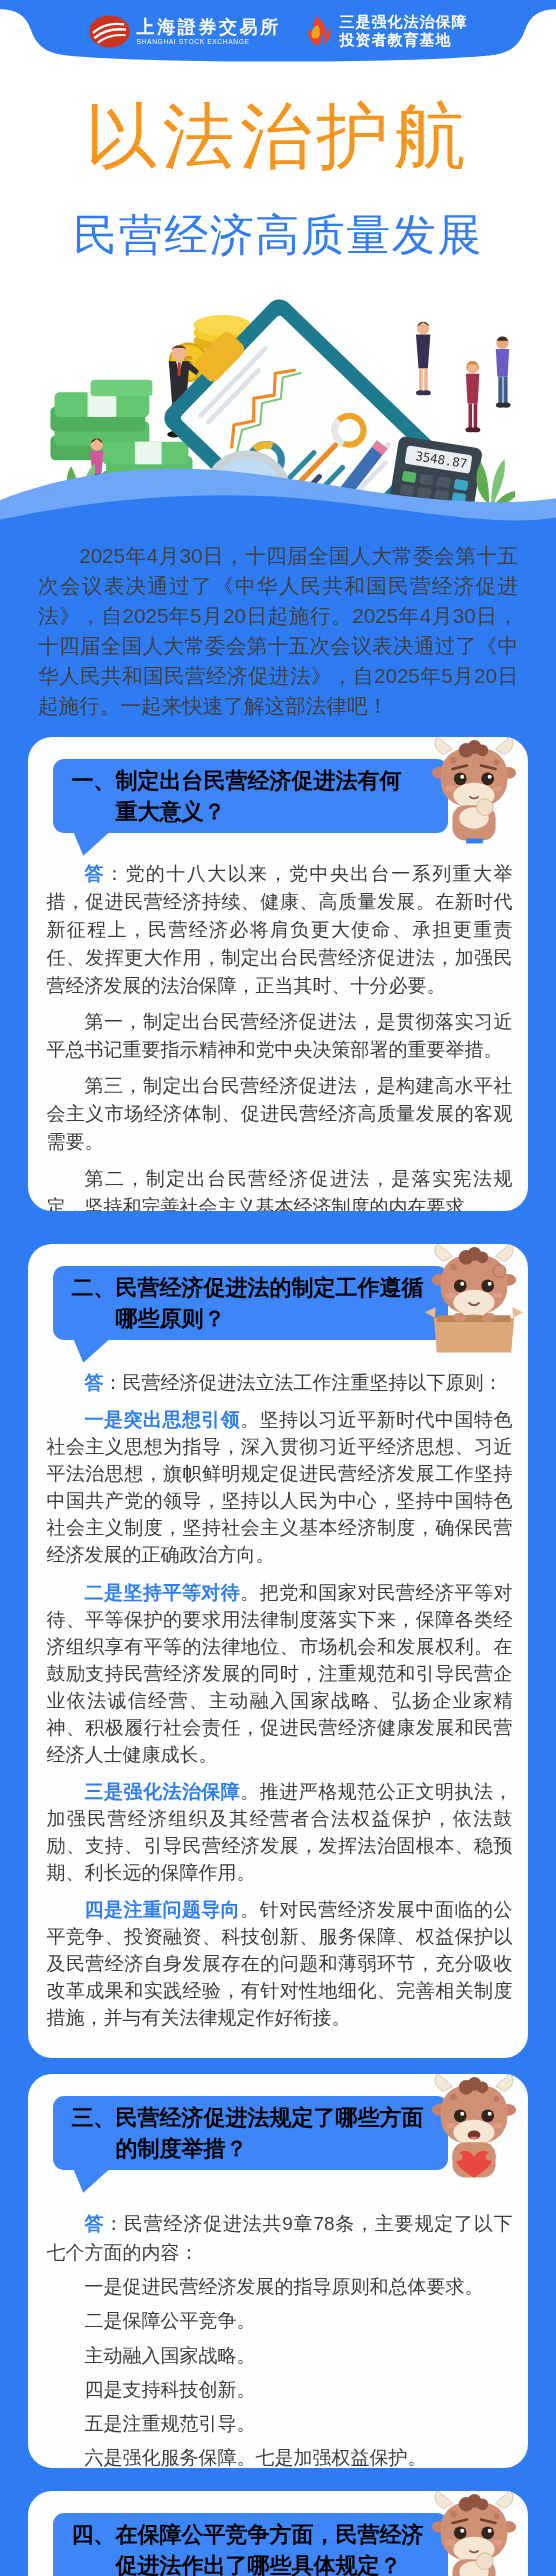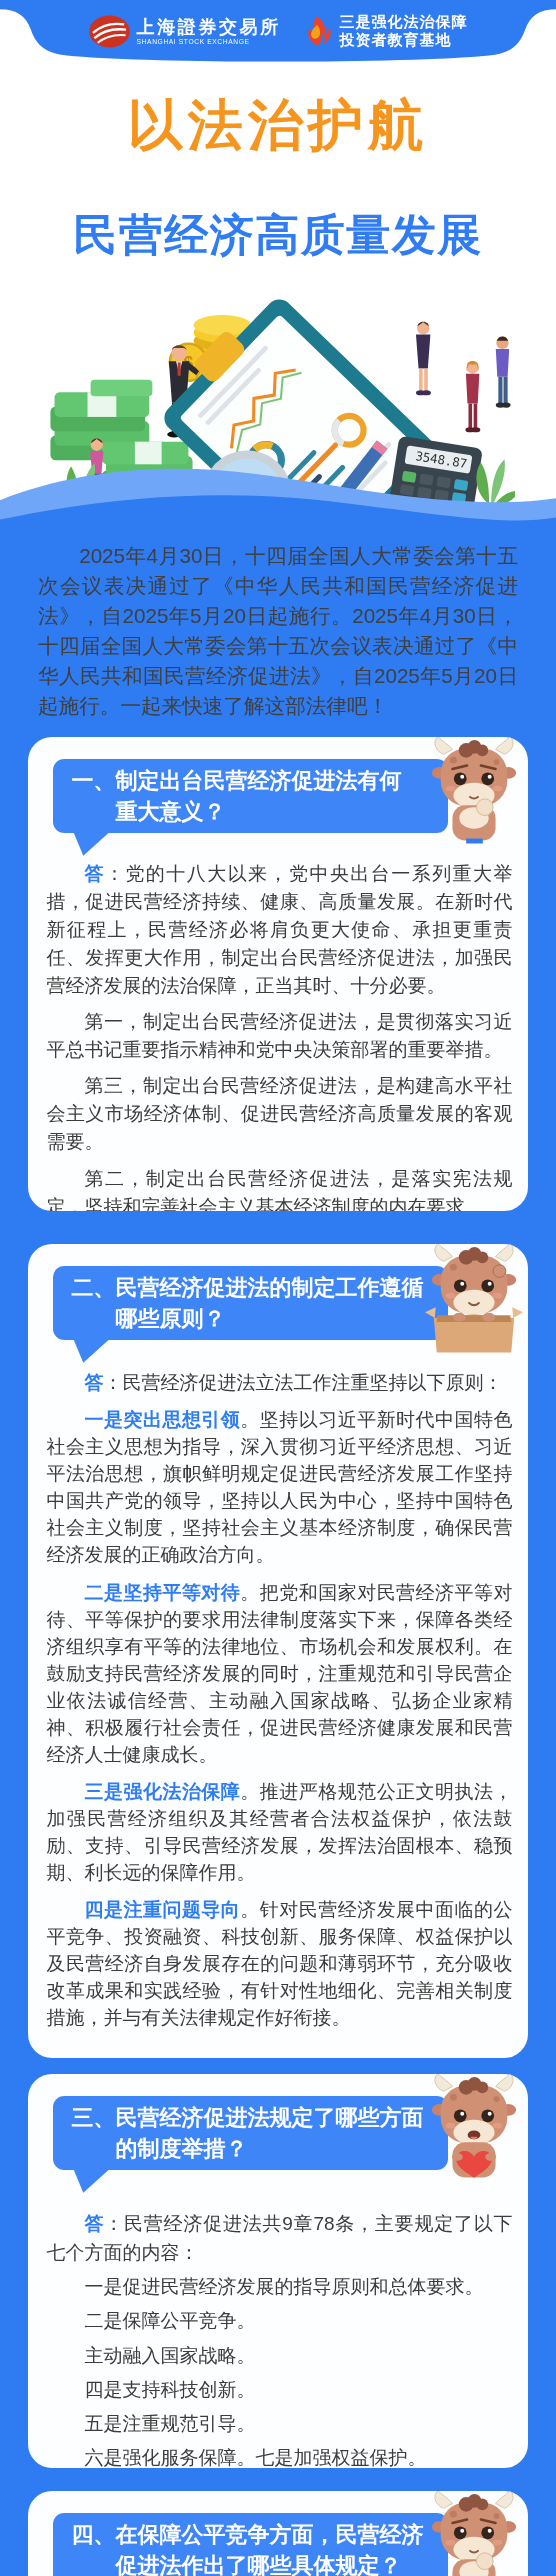--- a/index.html
+++ b/index.html
@@ -11,38 +11,38 @@
   .ribbon{position:absolute;top:0;left:0;width:556px;height:77px;z-index:3;}
   .logos{position:absolute;top:13.4px;left:0;width:556px;display:flex;justify-content:center;align-items:center;gap:19.6px;z-index:4;color:#fff;}
   .logo-left{display:flex;align-items:center;gap:5.2px;}
   .logo-left .cn{font-size:18px;font-weight:700;letter-spacing:2.6px;line-height:19.6px;}
   .logo-left .en{font-size:6.7px;letter-spacing:0.6px;margin-top:1px;}
   .logo-right{display:flex;align-items:center;gap:5.2px;}
   .logo-right .l{font-size:15px;font-weight:700;line-height:18px;letter-spacing:1px;}
 
   
   .title-orange{position:absolute;top:89px;left:0;width:556px;text-align:center;
-    font-size:55px;font-weight:700;letter-spacing:5.2px;color:#F6951D;z-index:2;}
+    font-size:72px;font-weight:400;letter-spacing:5.2px;color:#F6951D;z-index:2;}
   .title-blue{position:absolute;top:206px;left:0;width:556px;text-align:center;
-    font-size:44px;font-weight:700;letter-spacing:1.5px;color:#2F7CF4;z-index:2;}
+    font-size:44px;font-weight:400;letter-spacing:1.5px;color:#2F7CF4;z-index:2;}
 
   
   .illo{position:absolute;top:281px;left:41px;width:474px;height:260px;z-index:1;}
   .wave{position:absolute;top:449px;left:0;width:556px;height:87px;z-index:2;}
   .blue-bg{position:absolute;top:531px;left:0;width:556px;height:2838px;background:#2E7BF2;z-index:2;}
 
   
   .intro{position:absolute;top:541px;left:38px;width:480px;z-index:3;color:#404040;
     font-size:20.6px;line-height:30px;text-align:justify;text-indent:2em;margin:0;font-weight:500;}
 
   
   .card{position:absolute;left:28px;width:500px;background:#FDFEFF;border-radius:24px;z-index:3;box-sizing:border-box;}
   .bubble{position:absolute;left:25px;top:21.6px;width:395px;min-height:68px;background:#3E86F7;
     border-radius:11.3px;padding:6.2px 9.3px 6.2px 18.5px;box-sizing:border-box;}
-  .bubble .q{color:#ffffff;font-size:22px;font-weight:700;line-height:31px;padding-left:44px;text-indent:-44px;margin:0;}
+  .bubble .q{color:#000000;font-size:22px;font-weight:700;line-height:31px;padding-left:44px;text-indent:-44px;margin:0;}
   .tail{position:absolute;left:42px;top:89px;width:47px;height:31px;}
   .cow{position:absolute;top:-6.2px;right:5.2px;width:98px;height:123px;z-index:4;}
   .answer{position:absolute;left:18.5px;right:15.5px;top:var(--ansTop,124px);font-size:19px;color:#3C3C3C;text-align:justify;}
   .answer p{margin:0 0 var(--gap,7.2px) 0;line-height:var(--lh,28px);text-indent:2em;}
   .hl{color:#2E7CF6;font-weight:700;}
 </style>
 </head>
 <body>
 
 <div id="page">

